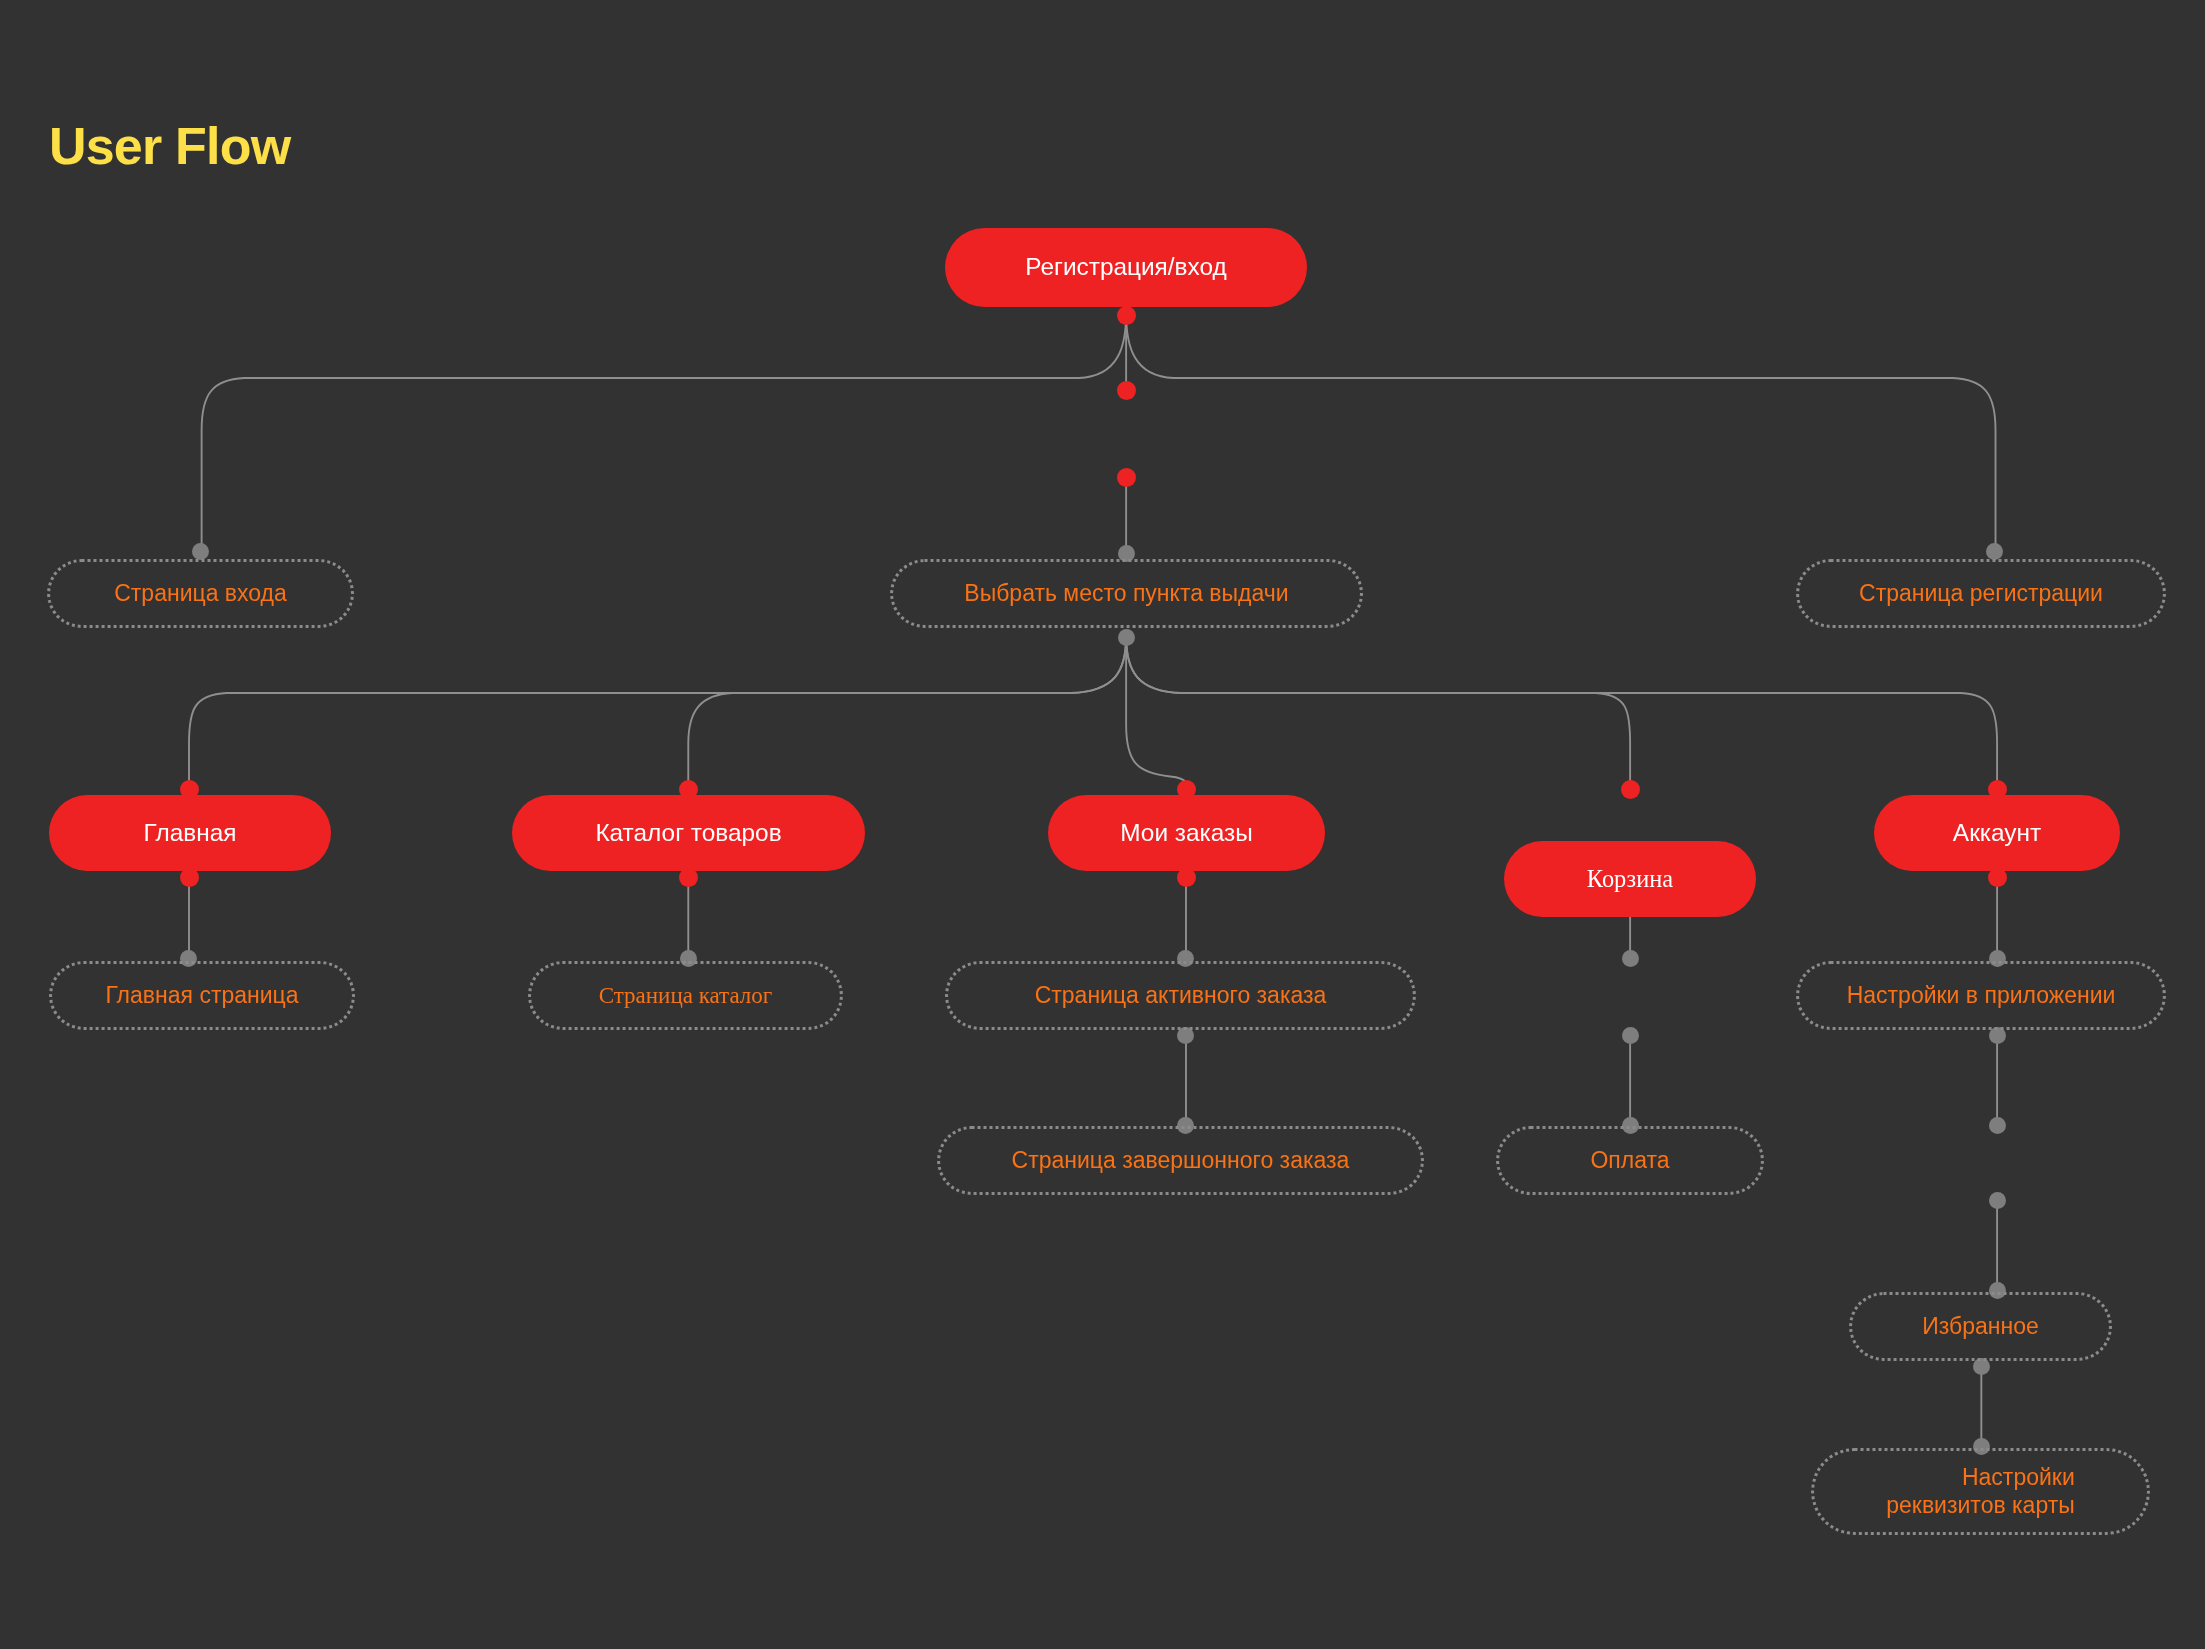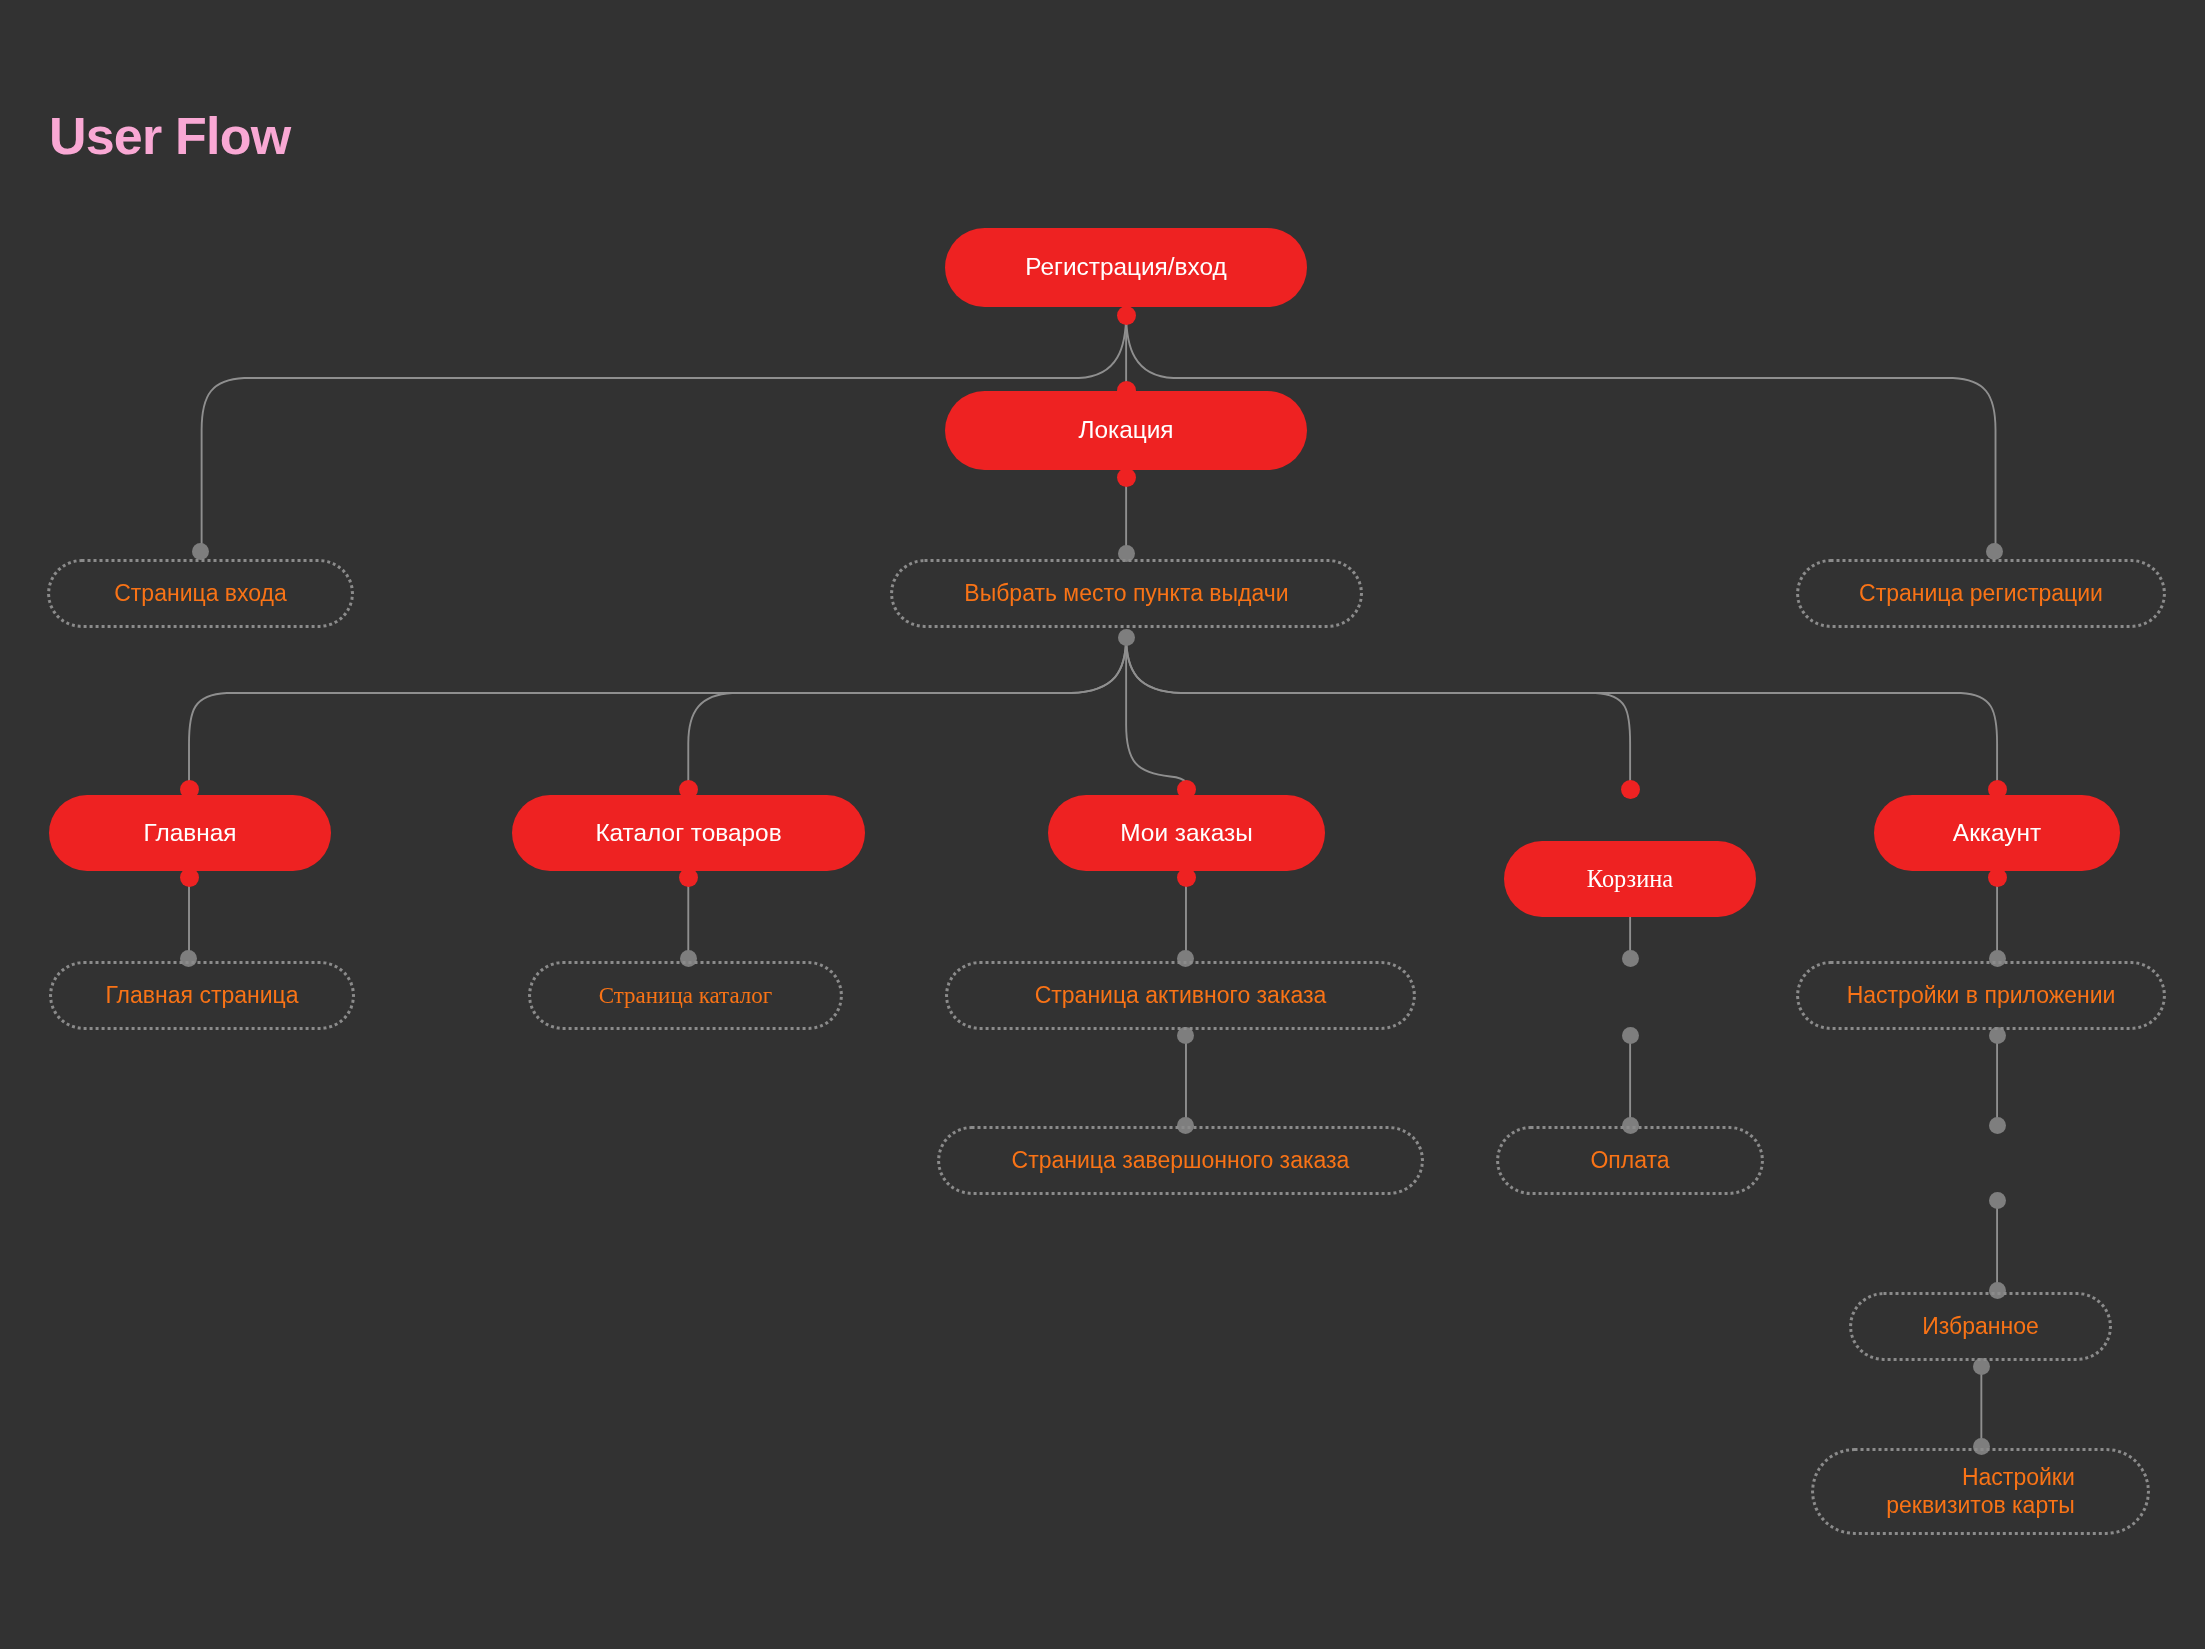--- a/index.html
+++ b/index.html
@@ -5,22 +5,22 @@
   html,body{margin:0;padding:0;background:#323232;}
   body{
     width:2205px;height:1649px;
     font-family:"Liberation Sans","DejaVu Sans",sans-serif;
     -webkit-font-smoothing:antialiased;
     overflow:hidden;
   }
   #canvas{position:relative;width:2205px;height:1649px;background:#323232;}
 
   #page-title{
-    position:absolute;left:49px;top:110px;
-    font-size:52px;font-weight:bold;color:#f9a8d4;
+    position:absolute;left:49px;top:120px;
+    font-size:52px;font-weight:bold;color:#fde047;
     letter-spacing:-0.8px;line-height:1;
   }
 
   svg#edges{position:absolute;left:0;top:0;width:2205px;height:1649px;pointer-events:none;}
   .edge{fill:none;stroke:#8f8f8f;stroke-width:2.4;}
 
   .node{
     position:absolute;
     box-sizing:border-box;
     display:flex;align-items:center;justify-content:center;
@@ -122,23 +122,20 @@
   <div class="dot gray" style="left:1989px;top:1117px;width:17.3px;height:17.3px;"></div>
   <div class="dot gray" style="left:1989px;top:1192px;width:17.3px;height:17.3px;"></div>
 
   <div class="dot gray" style="left:1989px;top:1282px;width:17.3px;height:17.3px;"></div>
   <div class="dot gray" style="left:1973px;top:1358px;width:17.3px;height:17.3px;"></div>
   <div class="dot gray" style="left:1973px;top:1438px;width:17.3px;height:17.3px;"></div>
 
   <div class="node red" style="left:945px;top:228px;width:362px;height:79px;">
     <span class="label">Регистрация/вход</span>
   </div>
-  <div class="node red" style="left:945px;top:391px;width:362px;height:79px;">
-    <span class="label">Локация</span>
-  </div>
   <div class="node dashed" style="left:47px;top:559px;width:307px;height:69px;">
     <span class="label">Страница входа</span>
   </div>
   <div class="node dashed" style="left:890px;top:559px;width:473px;height:69px;">
     <span class="label">Выбрать место пункта выдачи</span>
   </div>
   <div class="node dashed" style="left:1796px;top:559px;width:370px;height:69px;">
     <span class="label">Страница регистрации</span>
   </div>
 

